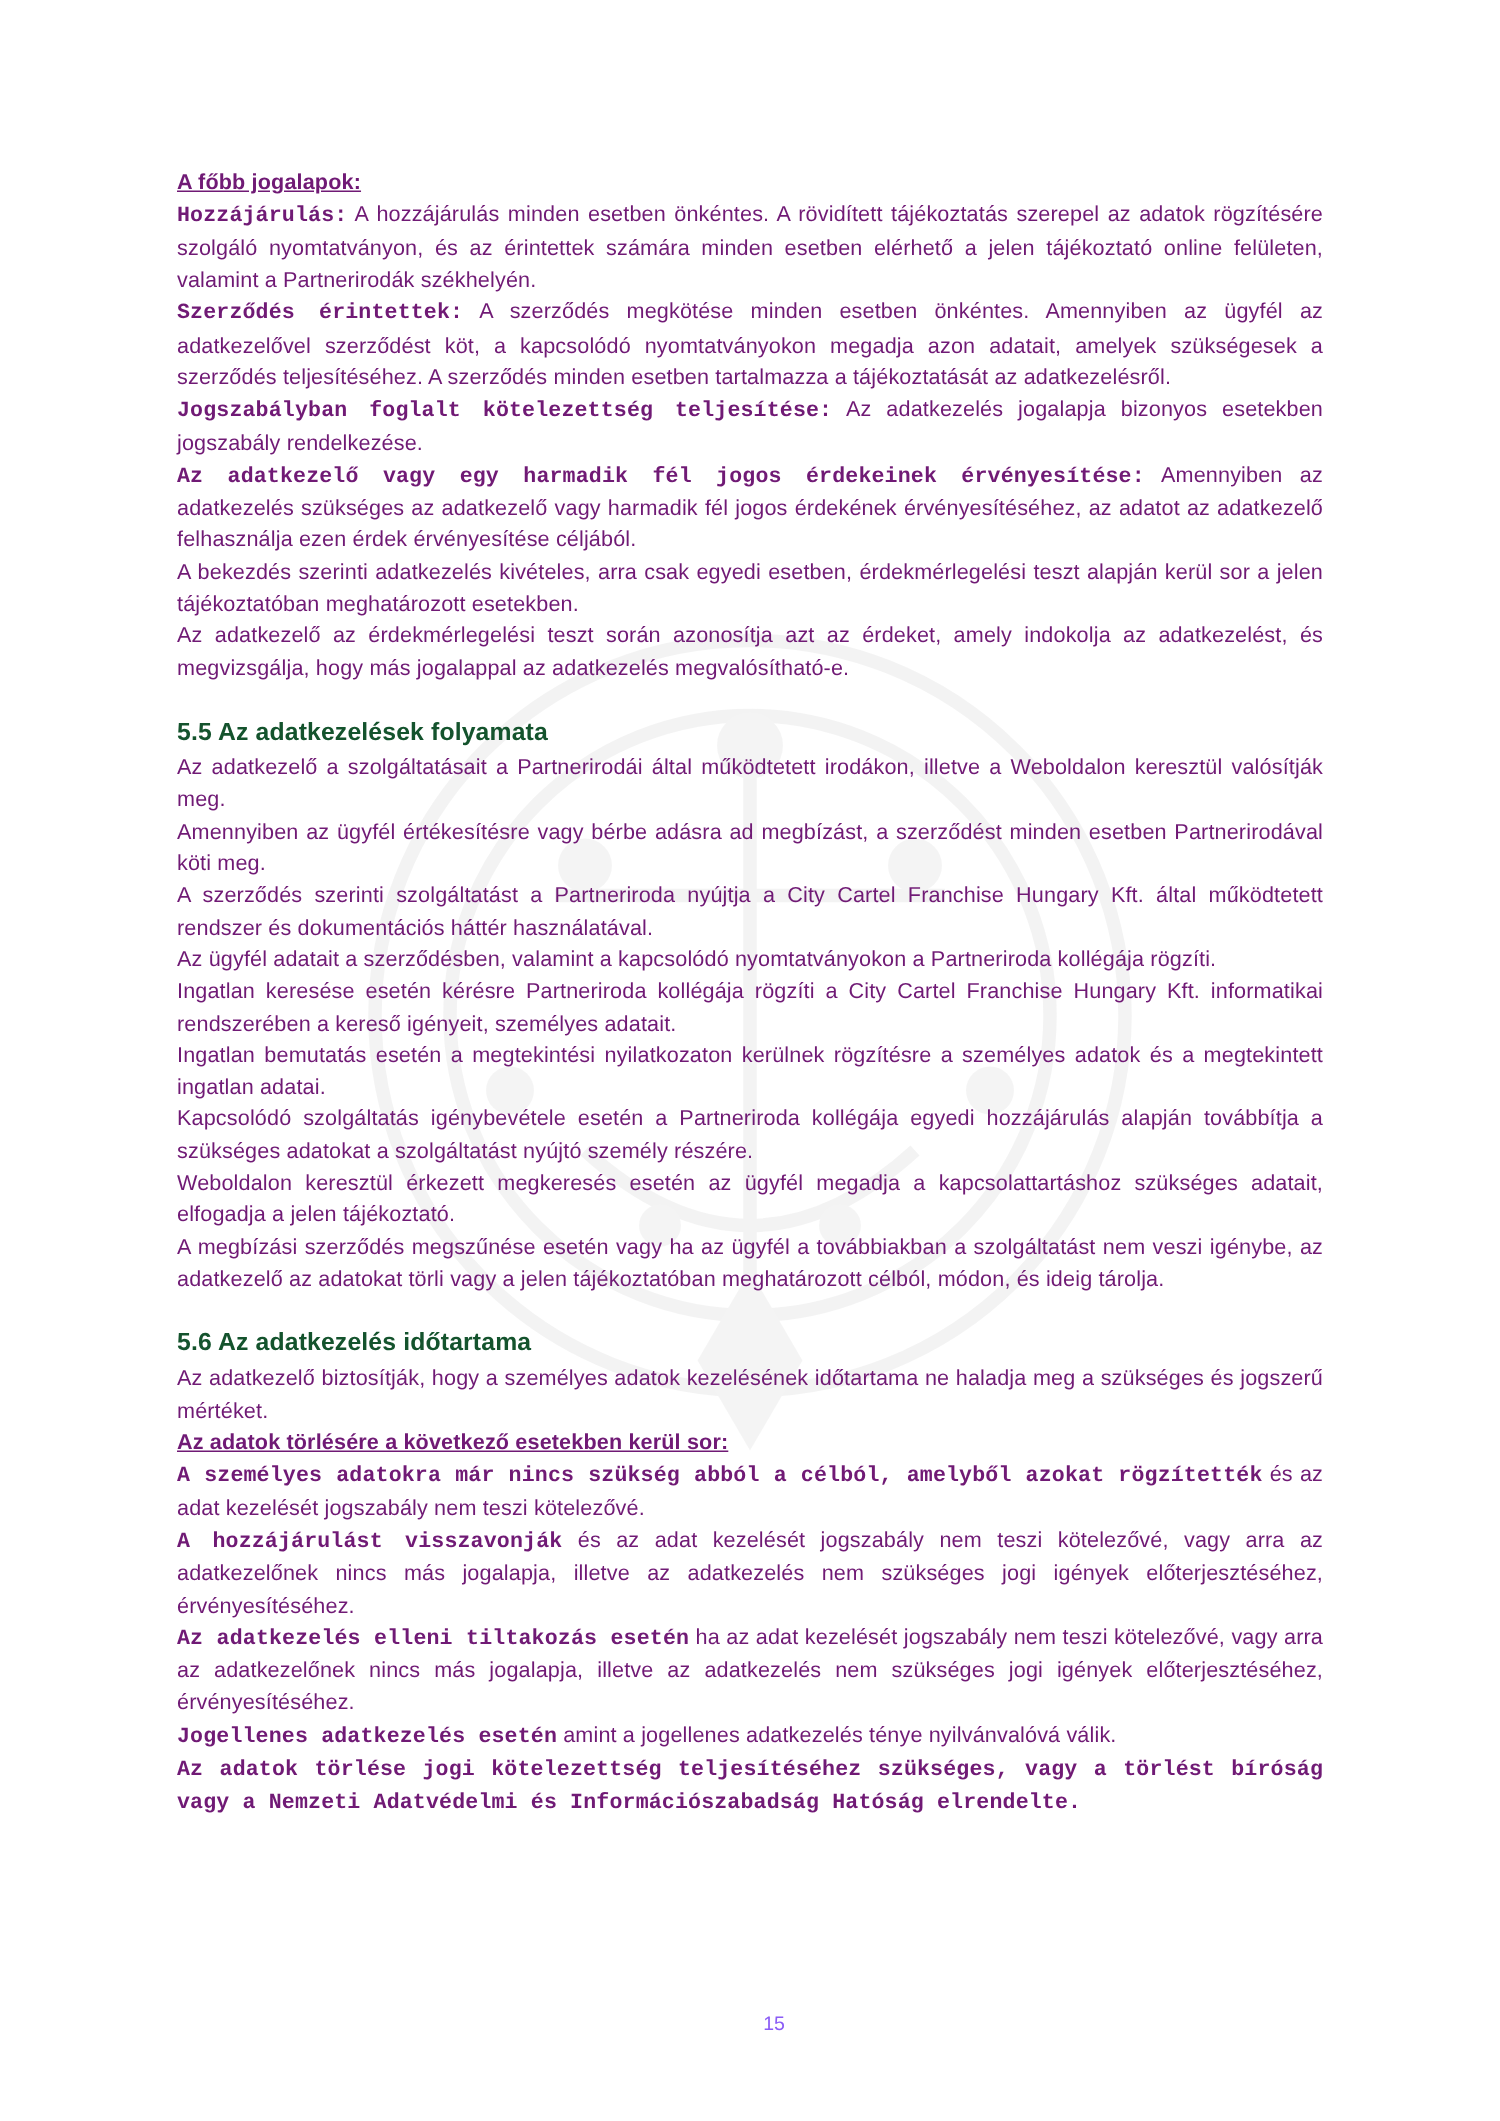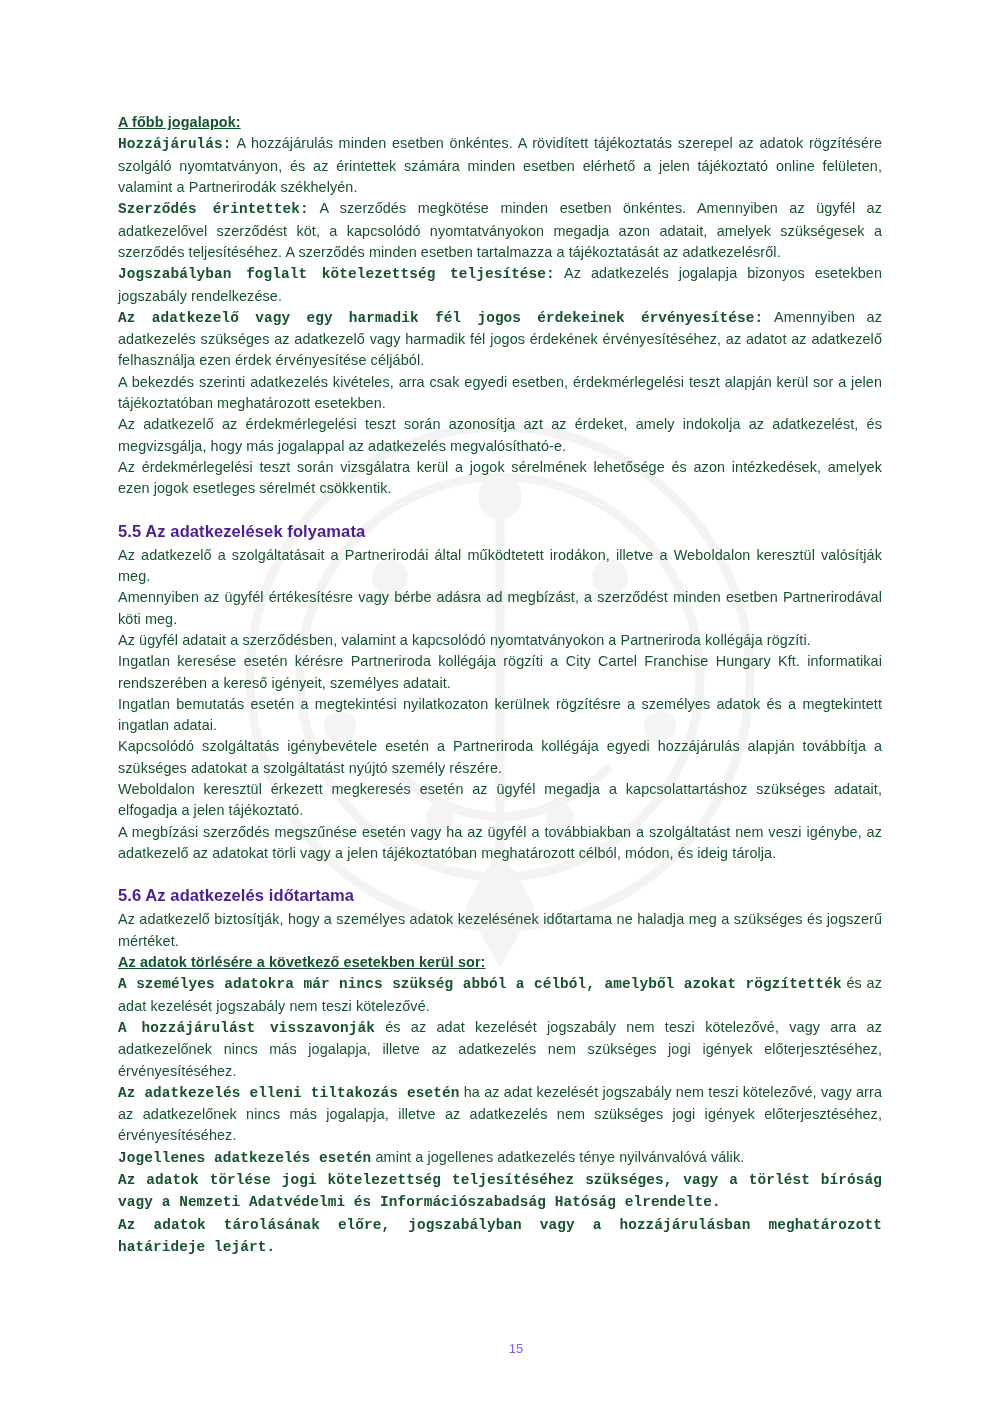--- a/index.html
+++ b/index.html
@@ -34,31 +34,31 @@
     position: relative;
     z-index: 1;
     padding: 112px 118px 0 118px;
     box-sizing: border-box;
   }
   p {
     margin: 0 0 0 0;
     font-size: 14.4px;
     line-height: 1.48;
     text-align: justify;
-    color: #14532d;
+    color: #701a75;
     letter-spacing: 0.1px;
   }
   .b { font-weight: bold; font-family: Liberation Mono, monospace; }
   .bu { font-weight: bold; text-decoration: underline; }
   h2.section {
     font-size: 16.5px;
     font-weight: bold;
     margin: 22px 0 4px 0;
     letter-spacing: 0.1px;
-    color: #4c1d95;
+    color: #14532d;
   }
   .page-number {
     position: absolute;
     bottom: 58px;
     left: 0;
     width: 100%;
     text-align: center;
     font-size: 13px;
     color: #8b5cf6;
     z-index: 1;
@@ -99,26 +99,26 @@
     <p><span class="b">Szerződés érintettek:</span><span> A szerződés megkötése minden esetben önkéntes. Amennyiben az ügyfél az adatkezelővel szerződést köt, a kapcsolódó nyomtatványokon megadja azon adatait, amelyek szükségesek a szerződés teljesítéséhez. A szerződés minden esetben tartalmazza a tájékoztatását az adatkezelésről.</span></p>
 
     <p><span class="b">Jogszabályban foglalt kötelezettség teljesítése:</span><span> Az adatkezelés jogalapja bizonyos esetekben jogszabály rendelkezése.</span></p>
 
     <p><span class="b">Az adatkezelő vagy egy harmadik fél jogos érdekeinek érvényesítése:</span><span> Amennyiben az adatkezelés szükséges az adatkezelő vagy harmadik fél jogos érdekének érvényesítéséhez, az adatot az adatkezelő felhasználja ezen érdek érvényesítése céljából.</span></p>
 
     <p><span>A bekezdés szerinti adatkezelés kivételes, arra csak egyedi esetben, érdekmérlegelési teszt alapján kerül sor a jelen tájékoztatóban meghatározott esetekben.</span></p>
 
     <p><span>Az adatkezelő az érdekmérlegelési teszt során azonosítja azt az érdeket, amely indokolja az adatkezelést, és megvizsgálja, hogy más jogalappal az adatkezelés megvalósítható-e.</span></p>
 
-    <p><span>Az érdekmérlegelési teszt során vizsgálatra kerül a jogok sérelmének lehetősége és azon intézkedések, amelyek ezen jogok esetleges sérelmét csökkentik.</span></p>
 
     <h2 class="section">5.5 Az adatkezelések folyamata</h2>
 
     <p><span>Az adatkezelő a szolgáltatásait a Partnerirodái által működtetett irodákon, illetve a Weboldalon keresztül valósítják meg.</span></p>
     <p><span>Amennyiben az ügyfél értékesítésre vagy bérbe adásra ad megbízást, a szerződést minden esetben Partnerirodával köti meg.</span></p>
+    <p><span>A szerződés szerinti szolgáltatást a Partneriroda nyújtja a City Cartel Franchise Hungary Kft. által működtetett rendszer és dokumentációs háttér használatával.</span></p>
     <p><span>Az ügyfél adatait a szerződésben, valamint a kapcsolódó nyomtatványokon a Partneriroda kollégája rögzíti.</span></p>
     <p><span>Ingatlan keresése esetén kérésre Partneriroda kollégája rögzíti a City Cartel Franchise Hungary Kft. informatikai rendszerében a kereső igényeit, személyes adatait.</span></p>
     <p><span>Ingatlan bemutatás esetén a megtekintési nyilatkozaton kerülnek rögzítésre a személyes adatok és a megtekintett ingatlan adatai.</span></p>
     <p><span>Kapcsolódó szolgáltatás igénybevétele esetén a Partneriroda kollégája egyedi hozzájárulás alapján továbbítja a szükséges adatokat a szolgáltatást nyújtó személy részére.</span></p>
     <p><span>Weboldalon keresztül érkezett megkeresés esetén az ügyfél megadja a kapcsolattartáshoz szükséges adatait, elfogadja a jelen tájékoztató.</span></p>
     <p><span>A megbízási szerződés megszűnése esetén vagy ha az ügyfél a továbbiakban a szolgáltatást nem veszi igénybe, az adatkezelő az adatokat törli vagy a jelen tájékoztatóban meghatározott célból, módon, és ideig tárolja.</span></p>
 
     <h2 class="section">5.6 Az adatkezelés időtartama</h2>
 
     <p><span>Az adatkezelő biztosítják, hogy a személyes adatok kezelésének időtartama ne haladja meg a szükséges és jogszerű mértéket.</span></p>
@@ -128,19 +128,18 @@
     <p><span class="b">A személyes adatokra már nincs szükség abból a célból, amelyből azokat rögzítették</span><span> és az adat kezelését jogszabály nem teszi kötelezővé.</span></p>
 
     <p><span class="b">A hozzájárulást visszavonják</span><span> és az adat kezelését jogszabály nem teszi kötelezővé, vagy arra az adatkezelőnek nincs más jogalapja, illetve az adatkezelés nem szükséges jogi igények előterjesztéséhez, érvényesítéséhez.</span></p>
 
     <p><span class="b">Az adatkezelés elleni tiltakozás esetén</span><span> ha az adat kezelését jogszabály nem teszi kötelezővé, vagy arra az adatkezelőnek nincs más jogalapja, illetve az adatkezelés nem szükséges jogi igények előterjesztéséhez, érvényesítéséhez.</span></p>
 
     <p><span class="b">Jogellenes adatkezelés esetén</span><span> amint a jogellenes adatkezelés ténye nyilvánvalóvá válik.</span></p>
 
     <p><span class="b">Az adatok törlése jogi kötelezettség teljesítéséhez szükséges, vagy a törlést bíróság vagy a Nemzeti Adatvédelmi és Információszabadság Hatóság elrendelte.</span></p>
 
-    <p><span class="b">Az adatok tárolásának előre, jogszabályban vagy a hozzájárulásban meghatározott határideje lejárt.</span></p>
 
   </div>
 
   <div class="page-number">15</div>
 
 </div>
 
 </body></html>

